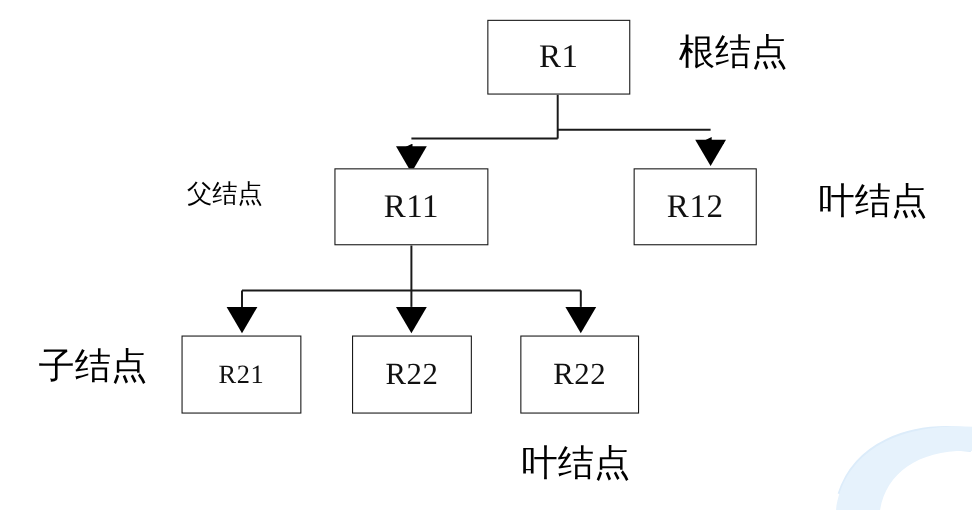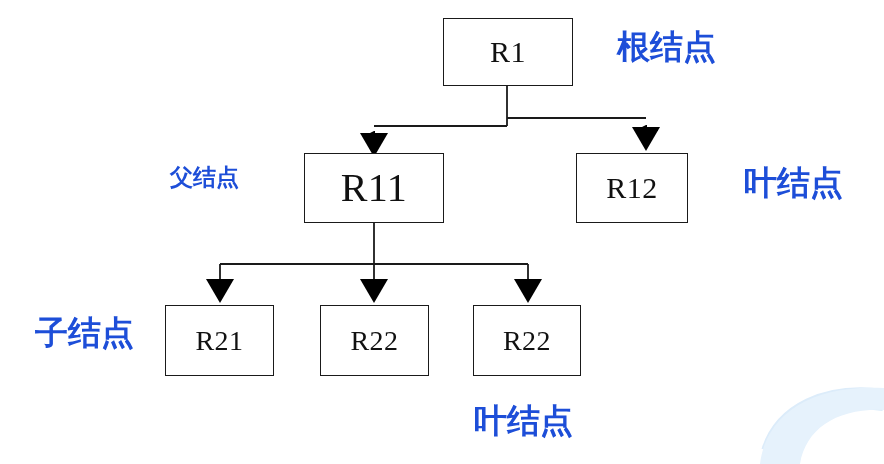--- a/index.html
+++ b/index.html
@@ -44,24 +44,23 @@
     color: #111111;
     letter-spacing: 0.5px;
   }
   .node-label {
     line-height: 1;
     display: block;
   }
   .caption {
     position: absolute;
     white-space: nowrap;
-    color: #1d4ed8;
+    color: #000000;
     font-family: "DejaVu Sans", "Liberation Sans", sans-serif;
     line-height: 1;
-    font-weight: bold;
   }
 </style>
 </head>
 <body>
 
 <div id="canvas">
 
   <svg id="watermark" viewBox="0 0 884 464" xmlns="http://www.w3.org/2000/svg" aria-hidden="true">
     <g fill="none" stroke="#dcecfa" stroke-width="22">
       <path d="M884 400 C 826 392, 784 414, 772 452"></path>
@@ -101,29 +100,29 @@
       <polygon points="206,279 234,279 220,303"></polygon>
       <polygon points="360,279 388,279 374,303"></polygon>
       <polygon points="514,279 542,279 528,303"></polygon>
     </g>
   </svg>
 
   <div class="node" style="left:443px; top:18px; width:130px; height:68px; font-size:30px;">
     <span class="node-label">R1</span>
   </div>
 
-  <div class="node" style="left:304px; top:153px; width:140px; height:70px; font-size:40px;">
+  <div class="node" style="left:304px; top:153px; width:140px; height:70px; font-size:30px;">
     <span class="node-label">R11</span>
   </div>
 
   <div class="node" style="left:576px; top:153px; width:112px; height:70px; font-size:30px;">
     <span class="node-label">R12</span>
   </div>
 
-  <div class="node" style="left:165px; top:305px; width:109px; height:71px; font-size:28px;">
+  <div class="node" style="left:165px; top:305px; width:109px; height:71px; font-size:24px;">
     <span class="node-label">R21</span>
   </div>
 
   <div class="node" style="left:320px; top:305px; width:109px; height:71px; font-size:28px;">
     <span class="node-label">R22</span>
   </div>
 
   <div class="node" style="left:473px; top:305px; width:108px; height:71px; font-size:28px;">
     <span class="node-label">R22</span>
   </div>

